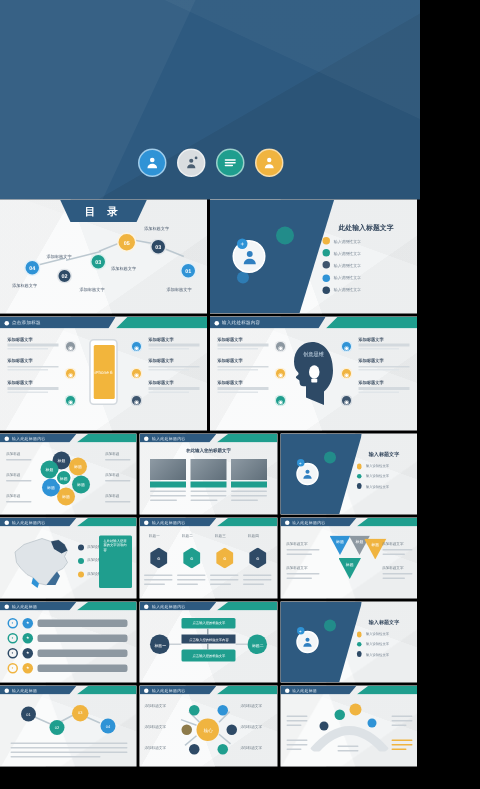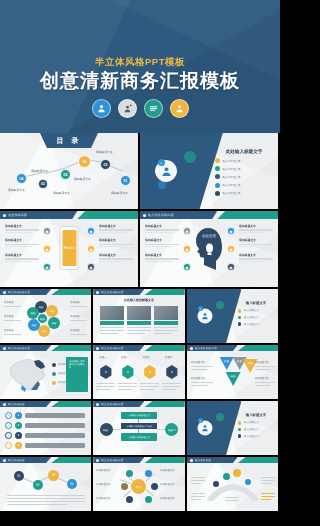--- a/index.html
+++ b/index.html
@@ -175,22 +175,20 @@
   .photo{ position:absolute; background:linear-gradient(135deg,#8e9aa4,#5f6e79); }
   .cap{ position:absolute; background:#1f9e8e; }
   .legend-bar{ position:absolute; height:3px; background:#8d98a1; border-radius:1.5px; }
 </style>
 </head>
 <body>
 
 <div class="page">
 
   <div class="cover">
-    <div class="cover-sub">半立体风格PPT模板</div>
-    <div class="cover-title">创意清新商务汇报模板</div>
     <div class="cover-icons">
       <div class="cov-ic b">
         <svg width="11" height="11" viewBox="0 0 24 24" fill="#fff">
             <circle cx="12" cy="8" r="3.4"></circle>
             <path d="M5 20c0-4 3.2-6.4 7-6.4S19 16 19 20z"></path>
           </svg>
       </div>
       <div class="cov-ic g">
         <svg width="11" height="11" viewBox="0 0 24 24" fill="#4b5f72">
             <circle cx="12" cy="9" r="3"></circle>

